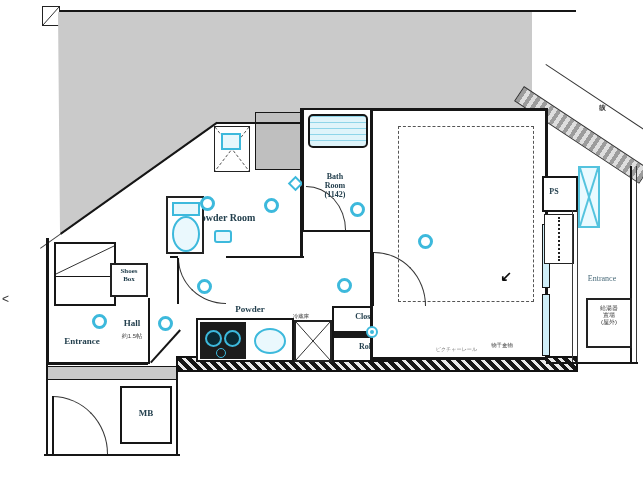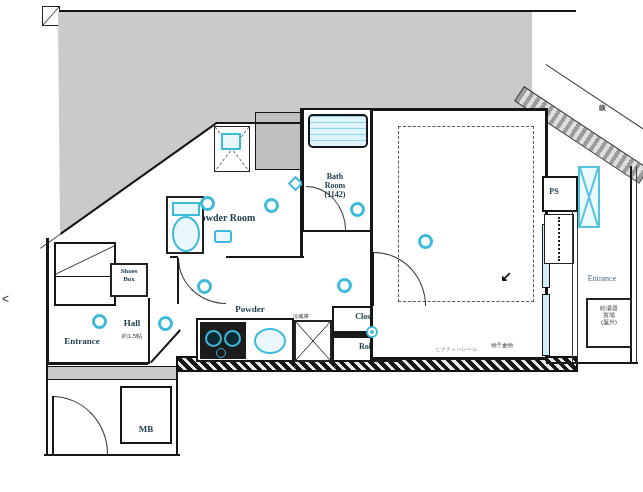--- a/index.html
+++ b/index.html
@@ -61,21 +61,21 @@
 
   <div class="rline" style="left:150px;top:362px;width:44px;transform:rotate(-48deg);height:2px;"></div>
 
   <div class="abs gray" style="left:46px;top:366px;width:132px;height:14px;border-top:1px solid #161616;border-bottom:1px solid #161616;box-sizing:border-box;"></div>
   <div class="wall" style="left:46px;top:364px;width:2px;height:92px;"></div>
   <div class="wall" style="left:176px;top:372px;width:2px;height:84px;"></div>
   <div class="wall" style="left:44px;top:454px;width:136px;height:2px;"></div>
   <div class="arc" style="left:52px;top:396px;width:56px;height:58px;border-top:1px solid #333;border-right:1px solid #333;border-top-right-radius:100%;"></div>
   <div class="wall" style="left:52px;top:396px;width:2px;height:58px;"></div>
   <div class="box" style="left:120px;top:386px;width:52px;height:58px;"></div>
-  <div class="lbl" style="left:120px;top:408px;width:52px;font-size:9px;margin-top:16px;">MB</div>
+  <div class="lbl" style="left:120px;top:408px;width:52px;font-size:9px;">MB</div>
 
   <div class="hatchwall" style="left:176px;top:356px;width:402px;height:16px;"></div>
 
   <div class="box" style="left:54px;top:242px;width:62px;height:64px;">
     <svg width="58" height="32">
         <line x1="0" y1="30" x2="58" y2="2" stroke="#333" stroke-width="1"></line>
       </svg>
     <div style="position:absolute;left:0;top:32px;width:58px;height:1px;background:#161616;"></div>
   </div>
 

